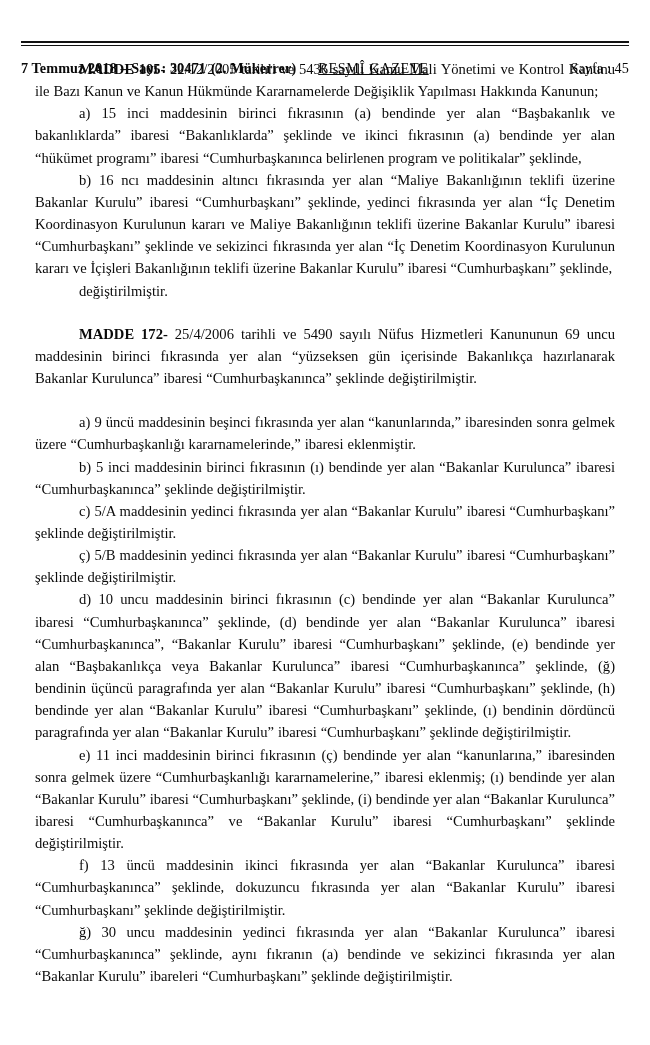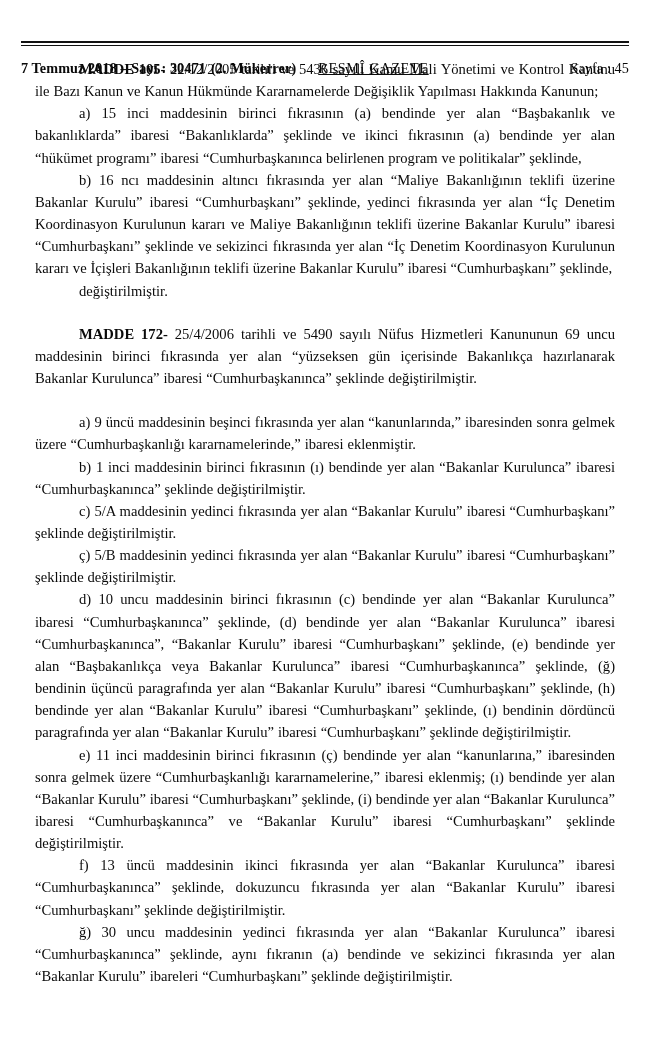--- a/index.html
+++ b/index.html
@@ -136,21 +136,21 @@
     <div class="gap-md"></div>
 
     <div>
       <p class="para"><span class="madde-label">MADDE 172-</span><span> 25/4/2006 tarihli ve 5490 sayılı Nüfus Hizmetleri Kanununun 69 uncu maddesinin birinci fıkrasında yer alan “yüzseksen gün içerisinde Bakanlıkça hazırlanarak Bakanlar Kurulunca” ibaresi “Cumhurbaşkanınca” şeklinde değiştirilmiştir.</span></p>
     </div>
 
     <div class="gap-lg"></div>
 
     <div>
       <p class="para">a) 9 üncü maddesinin beşinci fıkrasında yer alan “kanunlarında,” ibaresinden sonra gelmek üzere “Cumhurbaşkanlığı kararnamelerinde,” ibaresi eklenmiştir.</p>
-      <p class="para">b) 1 inci maddesinin birinci fıkrasının (ı) bendinde yer alan “Bakanlar Kurulunca” ibaresi “Cumhurbaşkanınca” şeklinde değiştirilmiştir.</p>
+      <p class="para">b) 5 inci maddesinin birinci fıkrasının (ı) bendinde yer alan “Bakanlar Kurulunca” ibaresi “Cumhurbaşkanınca” şeklinde değiştirilmiştir.</p>
       <p class="para">c) 5/A maddesinin yedinci fıkrasında yer alan “Bakanlar Kurulu” ibaresi “Cumhurbaşkanı” şeklinde değiştirilmiştir.</p>
       <p class="para">ç) 5/B maddesinin yedinci fıkrasında yer alan “Bakanlar Kurulu” ibaresi “Cumhurbaşkanı” şeklinde değiştirilmiştir.</p>
       <p class="para">d) 10 uncu maddesinin birinci fıkrasının (c) bendinde yer alan “Bakanlar Kurulunca” ibaresi “Cumhurbaşkanınca” şeklinde, (d) bendinde yer alan “Bakanlar Kurulunca” ibaresi “Cumhurbaşkanınca”, “Bakanlar Kurulu” ibaresi “Cumhurbaşkanı” şeklinde, (e) bendinde yer alan “Başbakanlıkça veya Bakanlar Kurulunca” ibaresi “Cumhurbaşkanınca” şeklinde, (ğ) bendinin üçüncü paragrafında yer alan “Bakanlar Kurulu” ibaresi “Cumhurbaşkanı” şeklinde, (h) bendinde yer alan “Bakanlar Kurulu” ibaresi “Cumhurbaşkanı”  şeklinde, (ı) bendinin dördüncü paragrafında yer alan “Bakanlar Kurulu” ibaresi “Cumhurbaşkanı” şeklinde değiştirilmiştir.</p>
       <p class="para">e) 11 inci maddesinin birinci fıkrasının (ç) bendinde yer alan “kanunlarına,” ibaresinden sonra gelmek üzere “Cumhurbaşkanlığı kararnamelerine,” ibaresi eklenmiş; (ı) bendinde yer alan “Bakanlar Kurulu” ibaresi “Cumhurbaşkanı” şeklinde, (i) bendinde yer alan “Bakanlar Kurulunca” ibaresi “Cumhurbaşkanınca” ve “Bakanlar Kurulu” ibaresi “Cumhurbaşkanı” şeklinde değiştirilmiştir.</p>
       <p class="para">f) 13 üncü maddesinin ikinci fıkrasında yer alan “Bakanlar Kurulunca” ibaresi “Cumhurbaşkanınca” şeklinde, dokuzuncu fıkrasında yer alan “Bakanlar Kurulu” ibaresi “Cumhurbaşkanı” şeklinde değiştirilmiştir.</p>
       <p class="para">ğ) 30 uncu maddesinin yedinci fıkrasında yer alan “Bakanlar Kurulunca” ibaresi “Cumhurbaşkanınca” şeklinde, aynı fıkranın (a) bendinde ve sekizinci fıkrasında yer alan “Bakanlar Kurulu” ibareleri “Cumhurbaşkanı”  şeklinde değiştirilmiştir.</p>
 
     </div>
 
   </div>

